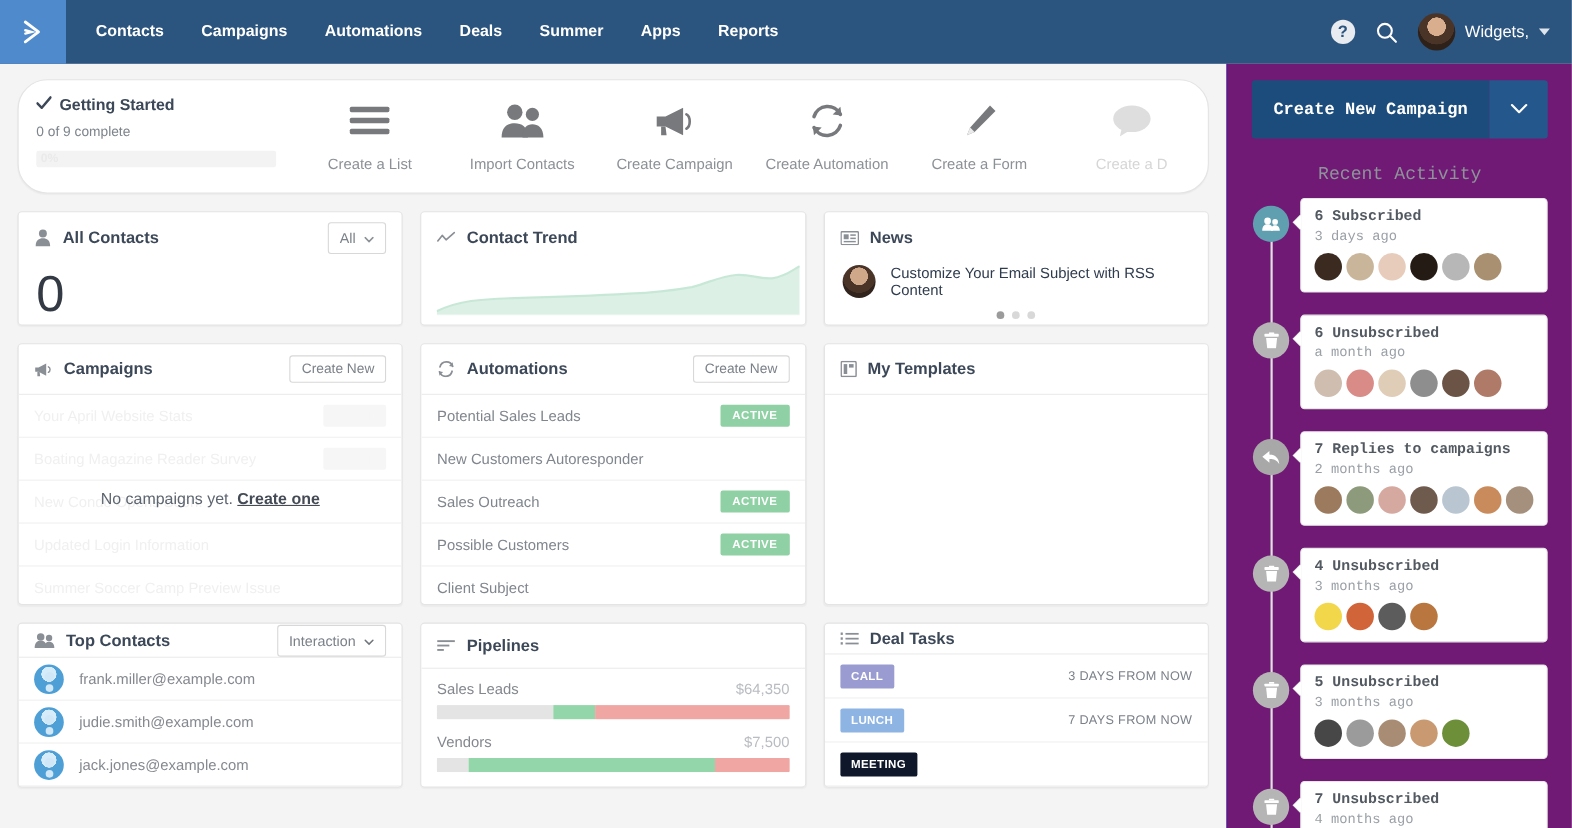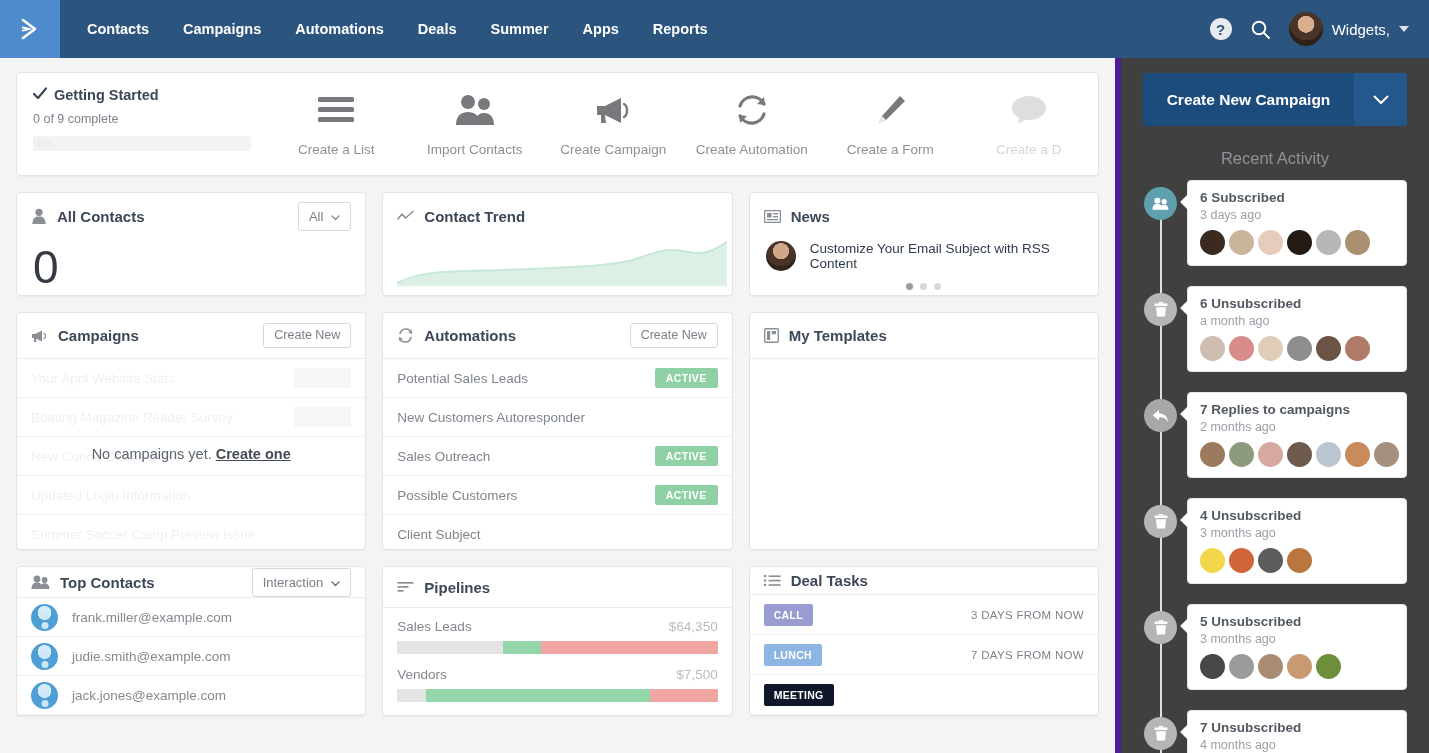--- a/index.html
+++ b/index.html
@@ -56,24 +56,24 @@
   }
 
   
   .page { display: flex; width: 100%; height: 695px; }
   .main-col {
     width: 1115px; flex: 0 0 1115px;
     padding: 14px 16px 0 16px;
     overflow: hidden;
   }
   .side-col {
-    flex: 1 1 auto; background: #404040;
-    border-left: 6px solid #4c1d95;
+    flex: 1 1 auto; background: #701a75;
+    border-left: 1px solid #4c1d95;
     padding: 14px 22px 0 22px;
-    overflow: hidden; position: relative;
+    overflow: hidden; position: relative; font-family: Liberation Mono, monospace;
   }
 
   
   .card {
     background: #fff; border: 1px solid #e4e4e4;
     border-radius: 4px; box-shadow: 0 1px 1px rgba(0,0,0,.035);
   }
   .card-head {
     height: 46px; display: flex; align-items: center;
     padding: 0 14px; border-bottom: 1px solid #ececec;
@@ -86,21 +86,21 @@
   .hdr-icon { color: #8a8f96; display: flex; align-items: center; }
   .btn-outline {
     margin-left: auto; font-size: 12.5px; color: #7b8189;
     border: 1px solid #d8d8d8; border-radius: 3px;
     padding: 5px 10px; background: #fff; cursor: pointer;
     line-height: 1; white-space: nowrap;
   }
   .btn-outline.wide { font-size: 13px; padding: 7px 10px; display:flex; align-items:center; gap:8px; }
 
   
-  .gs-card { height: 104px; display: flex; align-items: stretch; padding: 0; position: relative; overflow: hidden; }
+  .gs-card { height: 104px; display: flex; align-items: stretch; padding: 0; position: relative; overflow: hidden; border-radius: 27px; }
   .gs-left { width: 250px; padding: 14px 16px 0 16px; flex: 0 0 250px; }
   .gs-title { font-size: 14.5px; font-weight: bold; color: #3c4858; display: flex; align-items: center; gap: 7px; }
   .gs-sub { font-size: 12.5px; color: #7d848c; margin-top: 9px; }
   .gs-bar {
     margin-top: 10px; height: 15px; background: #f3f3f3;
     border-radius: 2px; position: relative;
   }
   .gs-bar span {
     position: absolute; left: 4px; top: 1px;
     font-size: 11px; color: #eaeaea; font-weight: bold;

